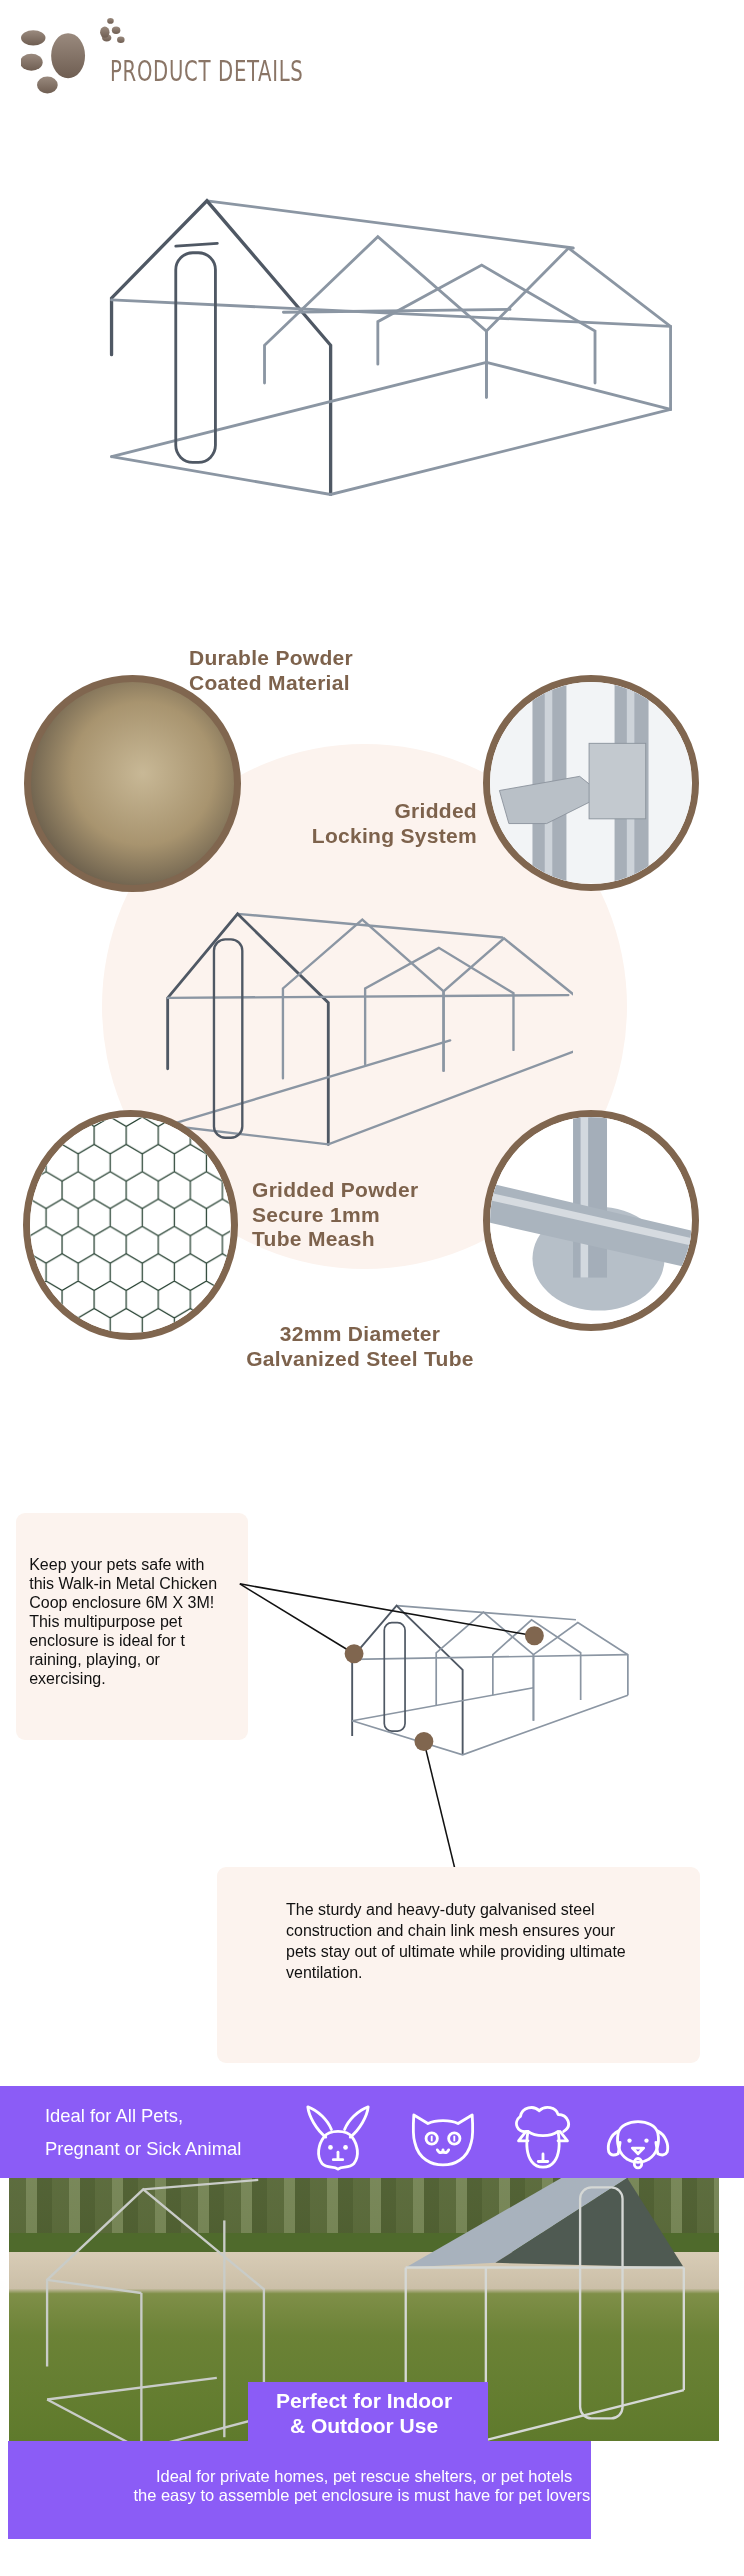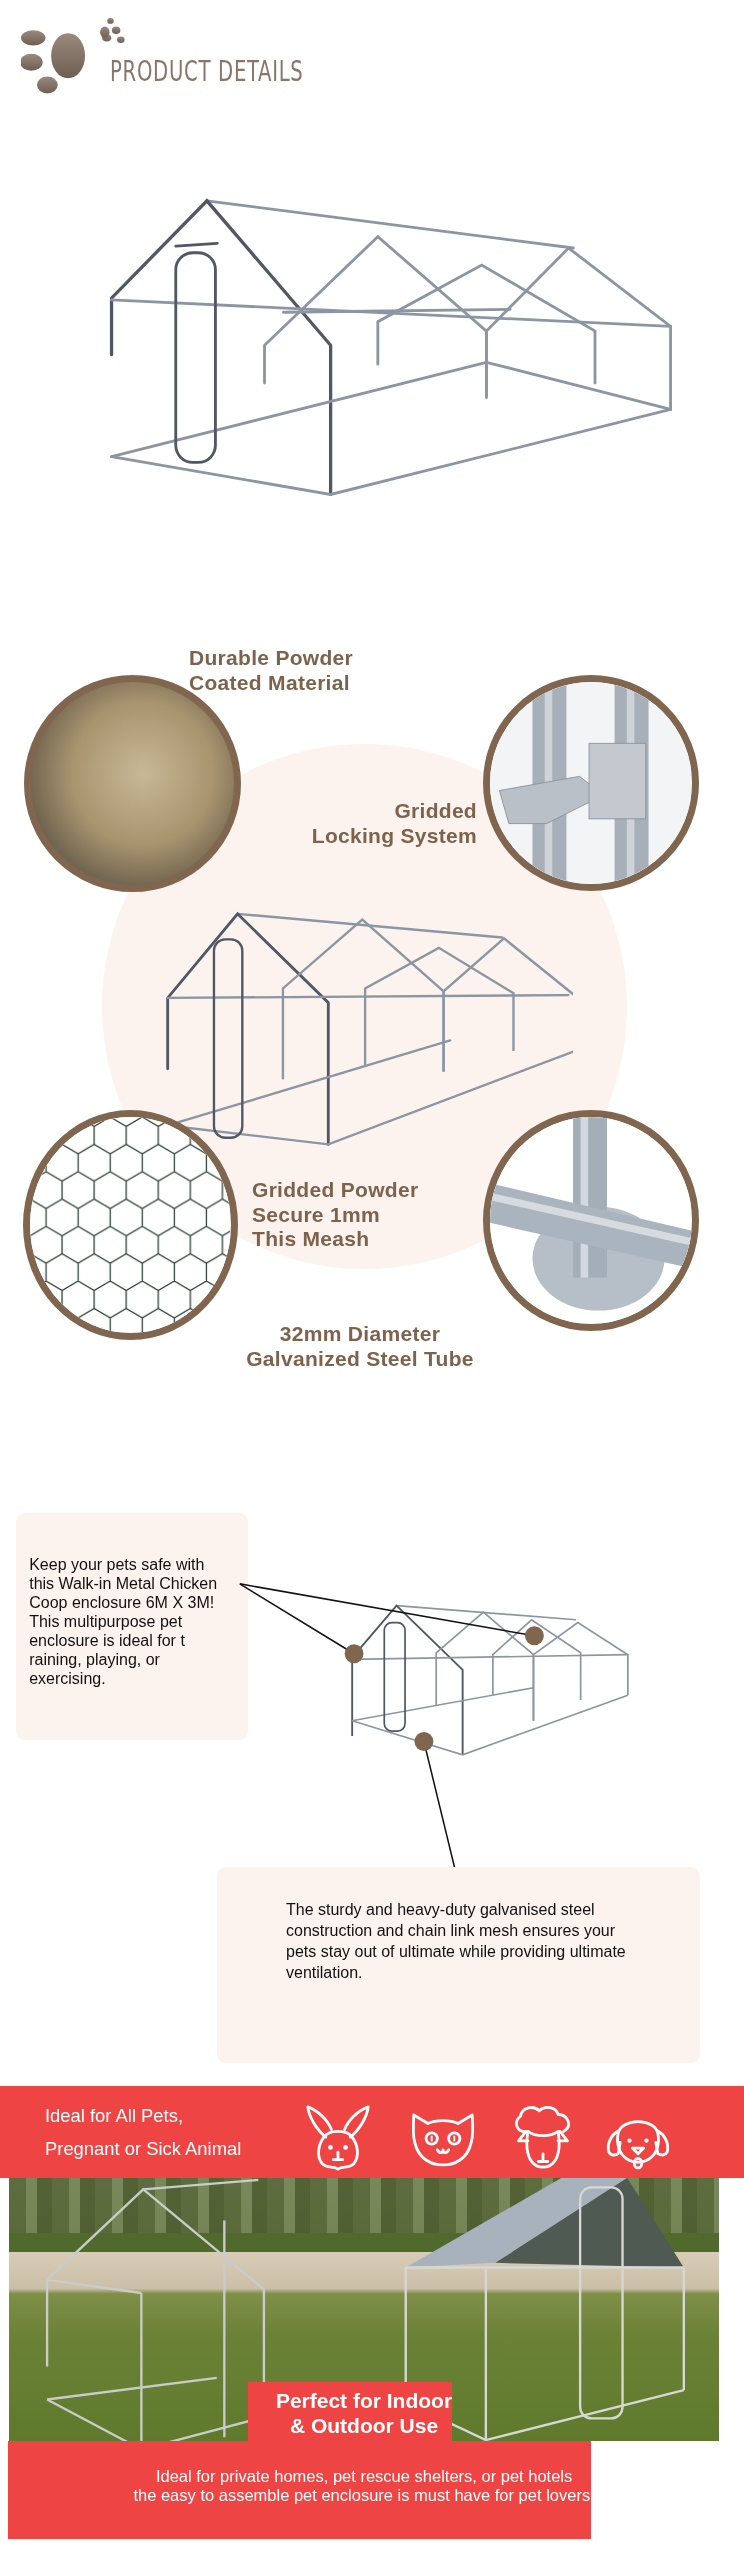--- a/index.html
+++ b/index.html
@@ -4,21 +4,21 @@
 <style>
   html,body{margin:0;padding:0;background:#fff;}
   body{width:744px;height:2576px;position:relative;overflow:hidden;font-family:"Liberation Sans",sans-serif;}
   .abs{position:absolute;}
   .hdr-title{left:110px;top:55px;font-family:"DejaVu Sans Condensed","DejaVu Sans",sans-serif;font-size:28px;letter-spacing:0.9px;color:#8a7566;transform:scaleX(0.78);transform-origin:left top;font-weight:normal;}
   .feat{font-family:"Liberation Sans",sans-serif;font-weight:bold;color:#7d624c;font-size:21px;line-height:24.6px;letter-spacing:0.3px;}
   .circle{border-radius:50%;border:7.6px solid #80664f;box-sizing:border-box;overflow:hidden;background:#fff;}
   .big-bg{border-radius:50%;background:#fcf3ee;}
   .callout{background:#fcf3ee;border-radius:9px;}
   .callout-text{font-family:"Liberation Sans",sans-serif;font-size:16px;line-height:19px;color:#111;}
-  .band{background:#ef4444;}
+  .band{background:#8b5cf6;}
   .band-text{color:#fff;font-size:18.4px;line-height:33px;}
   .icon{position:absolute;}
   svg{display:block;}
 </style>
 </head>
 <body>
 
 <div class="abs" style="left:0;top:0;width:744px;height:104px;">
   <svg class="abs" style="left:21px;top:17px;" width="113" height="85" viewBox="0 0 120 90">
     <defs>
@@ -109,21 +109,21 @@
       </pattern>
     </defs>
     <rect width="212" height="228" fill="#fff"></rect>
     <rect width="212" height="228" fill="url(#hex)"></rect>
   </svg>
 </div>
 
 <div class="abs feat" style="left:252px;top:1178px;">
   <div>Gridded Powder</div>
   <div>Secure 1mm</div>
-  <div>This Meash</div>
+  <div>Tube Meash</div>
 </div>
 
 <div class="abs circle" style="left:483px;top:1110px;width:216px;height:221px;">
   <svg width="201" height="206" viewBox="0 0 213 218">
     <rect width="213" height="218" fill="#fff"></rect>
     <ellipse cx="115" cy="150" rx="70" ry="55" fill="#b6bfc8"></ellipse>
     <rect x="88" y="0" width="36" height="170" fill="#a4aeb9"></rect>
     <rect x="96" y="0" width="8" height="170" fill="#d3d9df"></rect>
     <polygon points="0,70 213,120 213,160 0,112" fill="#aab4be"></polygon>
     <polygon points="0,80 213,128 213,136 0,88" fill="#d6dbe0"></polygon>
@@ -249,21 +249,21 @@
       <line x1="45" y1="95" x2="45" y2="238"></line>
       <line x1="130" y1="95" x2="130" y2="278"></line>
       <line x1="340" y1="95" x2="340" y2="225"></line>
       <polyline points="45,238 130,278 340,225"></polyline>
       <line x1="45" y1="95" x2="340" y2="95"></line>
       <rect x="230" y="10" width="45" height="245" rx="12"></rect>
     </g>
   </svg>
 </div>
 
-<div class="abs band" style="left:248px;top:2382px;width:204px;height:59px;">
+<div class="abs band" style="left:248px;top:2382px;width:240px;height:59px;">
   <div class="abs" style="left:0;top:5.7px;width:232px;text-align:center;color:#fff;font-weight:bold;font-size:21px;line-height:25.5px;">
     <div>Perfect for Indoor</div>
     <div>&amp; Outdoor Use</div>
   </div>
 </div>
 
 <div class="abs band" style="left:7.6px;top:2441px;width:583px;height:98px;">
   <div class="abs" style="left:0;top:26.4px;width:713px;text-align:center;color:#fff;font-size:16.5px;line-height:19px;">
     <div>Ideal for private homes, pet rescue shelters, or pet hotels</div>
     <div>the easy to assemble pet enclosure is must have for pet lovers!</div>

